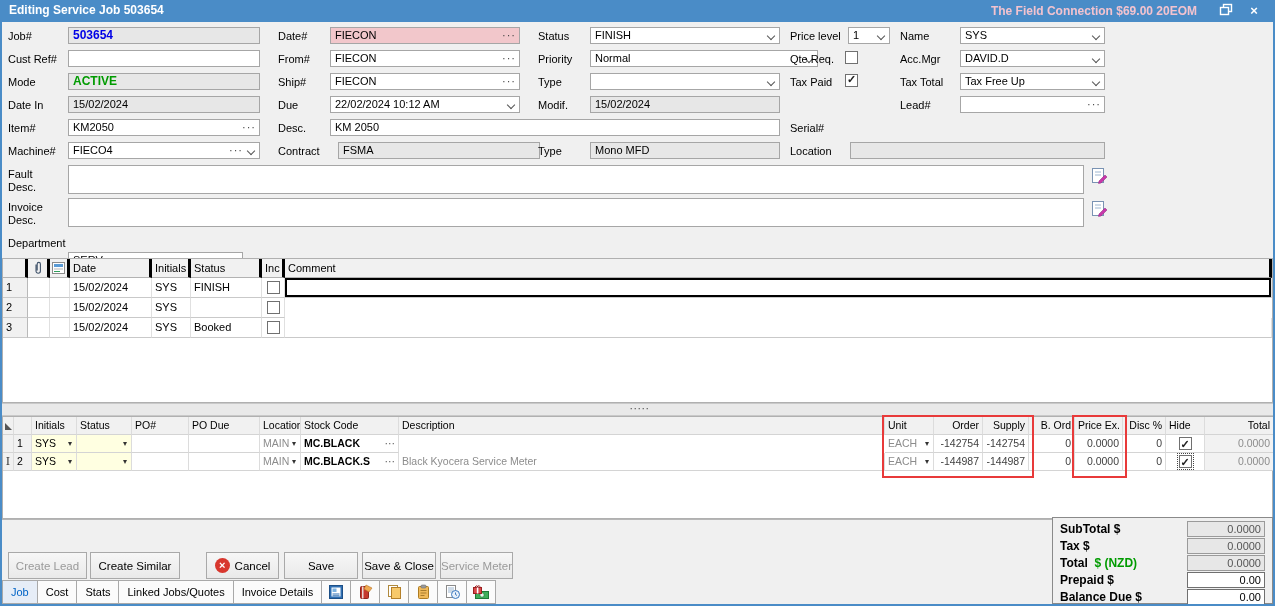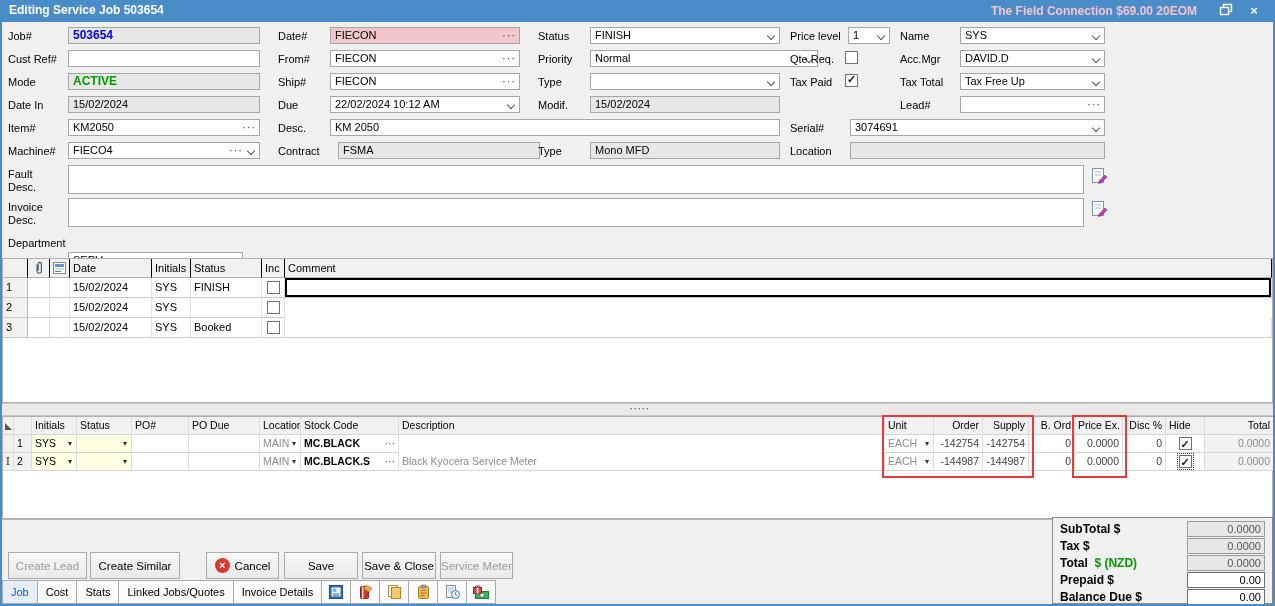--- a/index.html
+++ b/index.html
@@ -36,21 +36,21 @@
   .cb.checked::after{content:"✓";position:absolute;left:1px;top:-2px;font-size:11px;font-weight:bold;color:#222;}
   .cb.focusbox{outline:1px dotted #444;outline-offset:1px;}
   .cbpos{position:absolute;}
   .editicon{position:absolute;width:18px;height:18px;cursor:pointer;}
 
   
   .grid{position:absolute;background:#fff;border:1px solid #b0b0b0;box-sizing:border-box;}
   .grow{position:absolute;left:0;right:0;}
   .cell{position:absolute;top:0;bottom:0;box-sizing:border-box;padding:0 3px;overflow:hidden;
         white-space:nowrap;border-right:1px solid #e0e0e0;border-bottom:1px solid #c9c9c9;line-height:19px;}
-  .hcell{background:#f1f1f1;border-right:1px solid #000000;border-bottom:1px solid #b2b2b2;line-height:18px;}
+  .hcell{background:#f1f1f1;border-right:3px solid #000000;border-bottom:1px solid #b2b2b2;line-height:18px;}
   .numcell{background:#f1f1f1;border-right:1px solid #b9b9b9;}
   .rt{text-align:right;}
   .ctr{text-align:center;padding:0;}
   .gray{color:#8c8c8c;}
   .dk{color:#3f3f3f;}
   .yellow{background:#ffffe1;}
   .totcell{background:#f2f2f2;color:#8c8c8c;}
   .focuscell{box-shadow:inset 0 0 0 2px #000;background:#fff;}
   .dar{position:absolute;right:4px;top:0;line-height:18px;color:#333;font-size:8px;}
   .dar::after{content:"▾";}
@@ -204,24 +204,20 @@
   <div class="lbl" style="left:8px;top:122px">Item#</div>
   <div class="fld" style="left:68px;top:119px;width:192px">
       <span class="v">KM2050</span>
       <span class="ell"></span>
     </div>
   <div class="lbl" style="left:278px;top:122px">Desc.</div>
   <div class="fld" style="left:330px;top:119px;width:450px">
       <span class="v">KM 2050</span>
     </div>
   <div class="lbl" style="left:790px;top:122px">Serial#</div>
-  <div class="fld" style="left:850px;top:119px;width:255px">
-      <span class="v">3074691</span>
-      <span class="chev"></span>
-    </div>
 
   <div class="lbl" style="left:8px;top:145px">Machine#</div>
   <div class="fld" style="left:68px;top:142px;width:192px">
       <span class="v">FIECO4</span>
       <span class="ell shift"></span>
       <span class="chev"></span>
     </div>
   <div class="lbl" style="left:278px;top:145px">Contract</div>
   <div class="fld ro" style="left:338px;top:142px;width:202px">
       <span class="v">FSMA</span>

